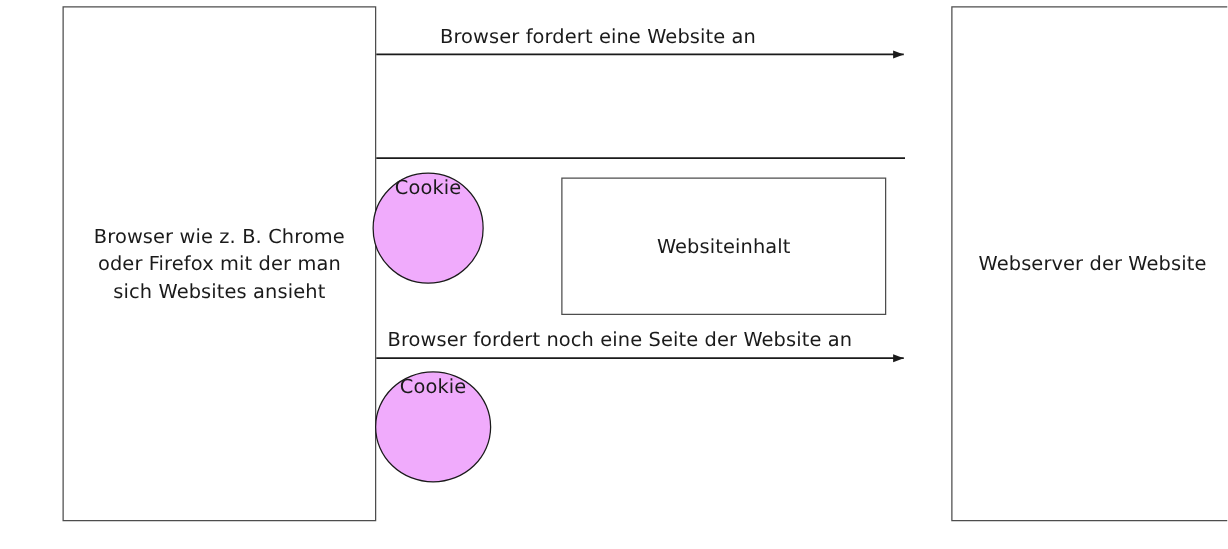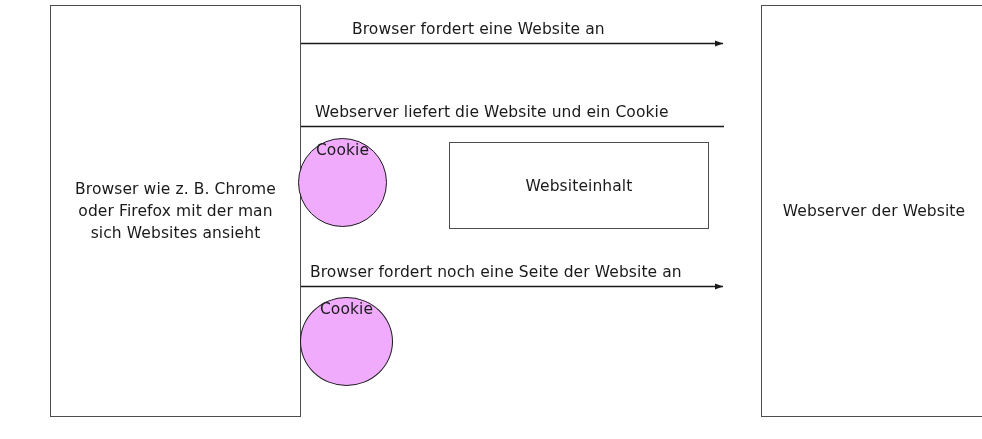--- a/index.html
+++ b/index.html
@@ -62,21 +62,21 @@
     white-space: nowrap;
     background: #ffffff;
     padding: 0 4px;
     text-align: right;
     letter-spacing: 0.1px;
   }
 
   
   #browser-node   { left: 13px;  top: 5px;   width: 251px; height: 412px; }
   #server-node    { left: 724px; top: 5px;   width: 226px; height: 412px; }
-  #content-node   { left: 412px; top: 142px; width: 260px; height: 87px;  }
+  #content-node   { left: 412px; top: 142px; width: 260px; height: 110px;  }
   #cookie-node-1  { left: 298px; top: 138px; width: 89px;  height: 89px;  }
   #cookie-node-2  { left: 300px; top: 297px; width: 93px;  height: 89px;  }
 
   #edge-label-1 { left: 348px; top: 20px;  }
   #edge-label-2 { left: 311px; top: 103px; }
   #edge-label-3 { left: 306px; top: 263px; }
 </style>
 </head>
 <body>
 
@@ -116,17 +116,16 @@
   <div class="node-circle" id="cookie-node-1">
     <span class="node-text">Cookie</span>
   </div>
 
   <div class="node-circle" id="cookie-node-2">
     <span class="node-text">Cookie</span>
   </div>
 
   <div class="edge-label" id="edge-label-1">Browser fordert eine Website an</div>
 
-  <div class="edge-label" id="edge-label-2">Webserver liefert die Website und ein Cookie</div>
 
   <div class="edge-label" id="edge-label-3">Browser fordert noch eine Seite der Website an</div>
 
 </div>
 
 </body></html>

